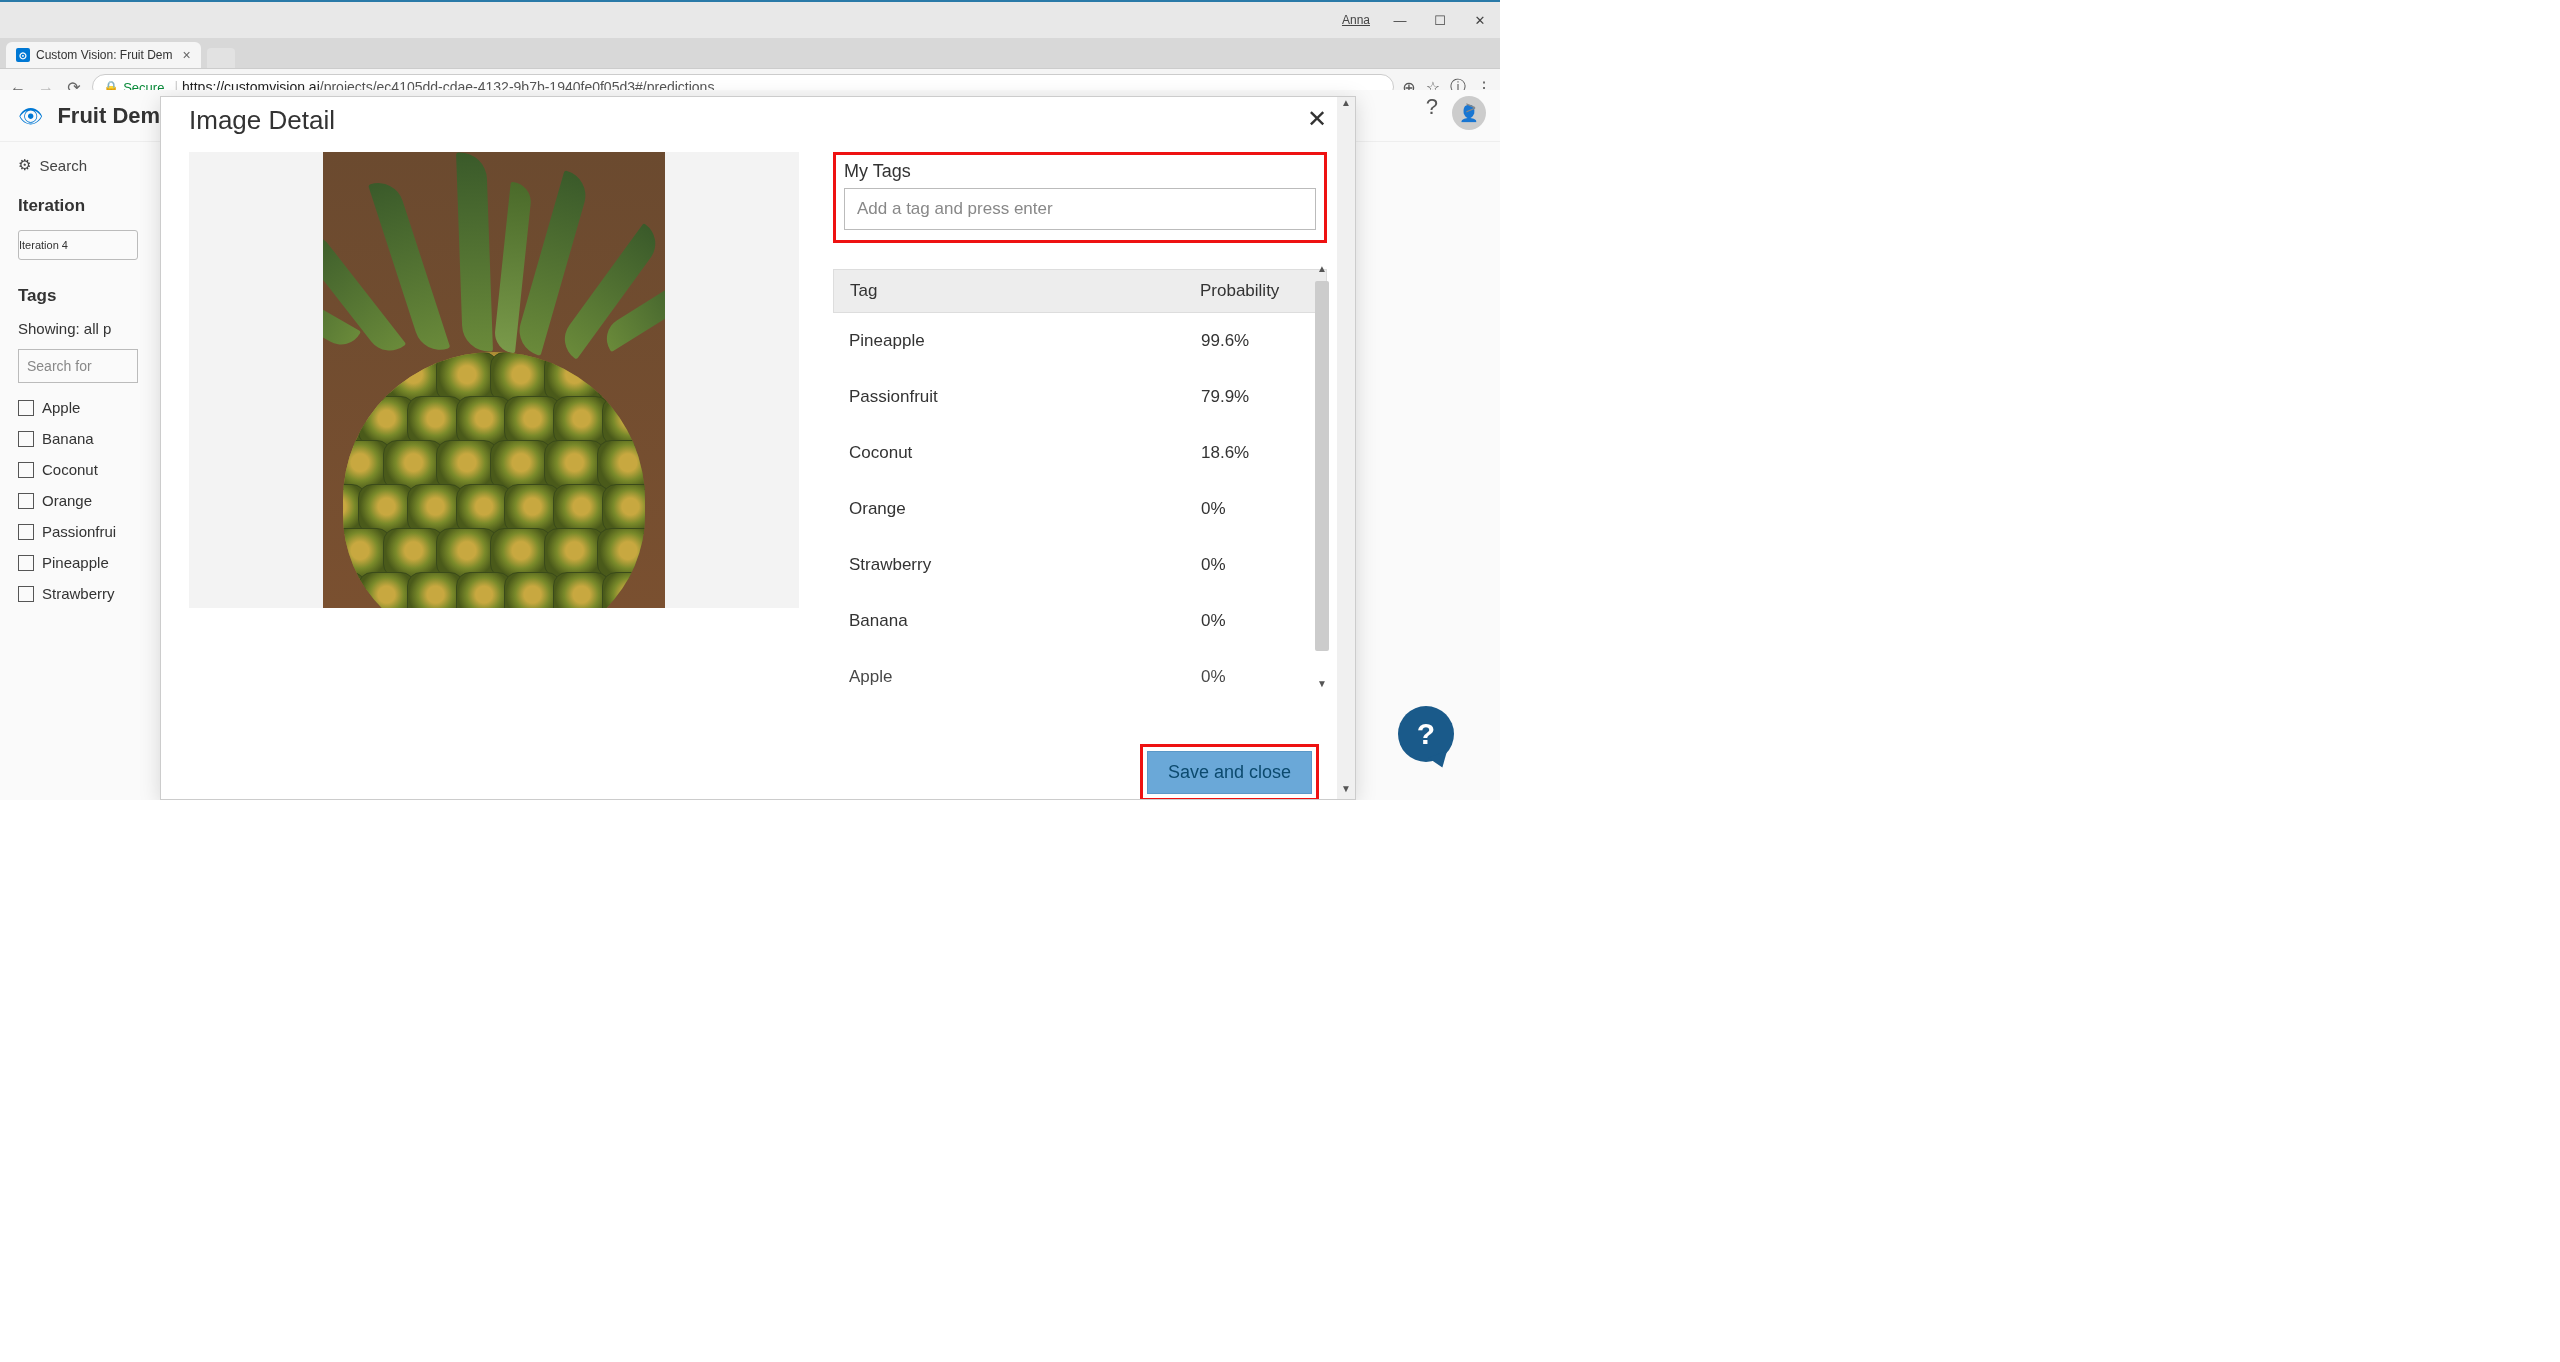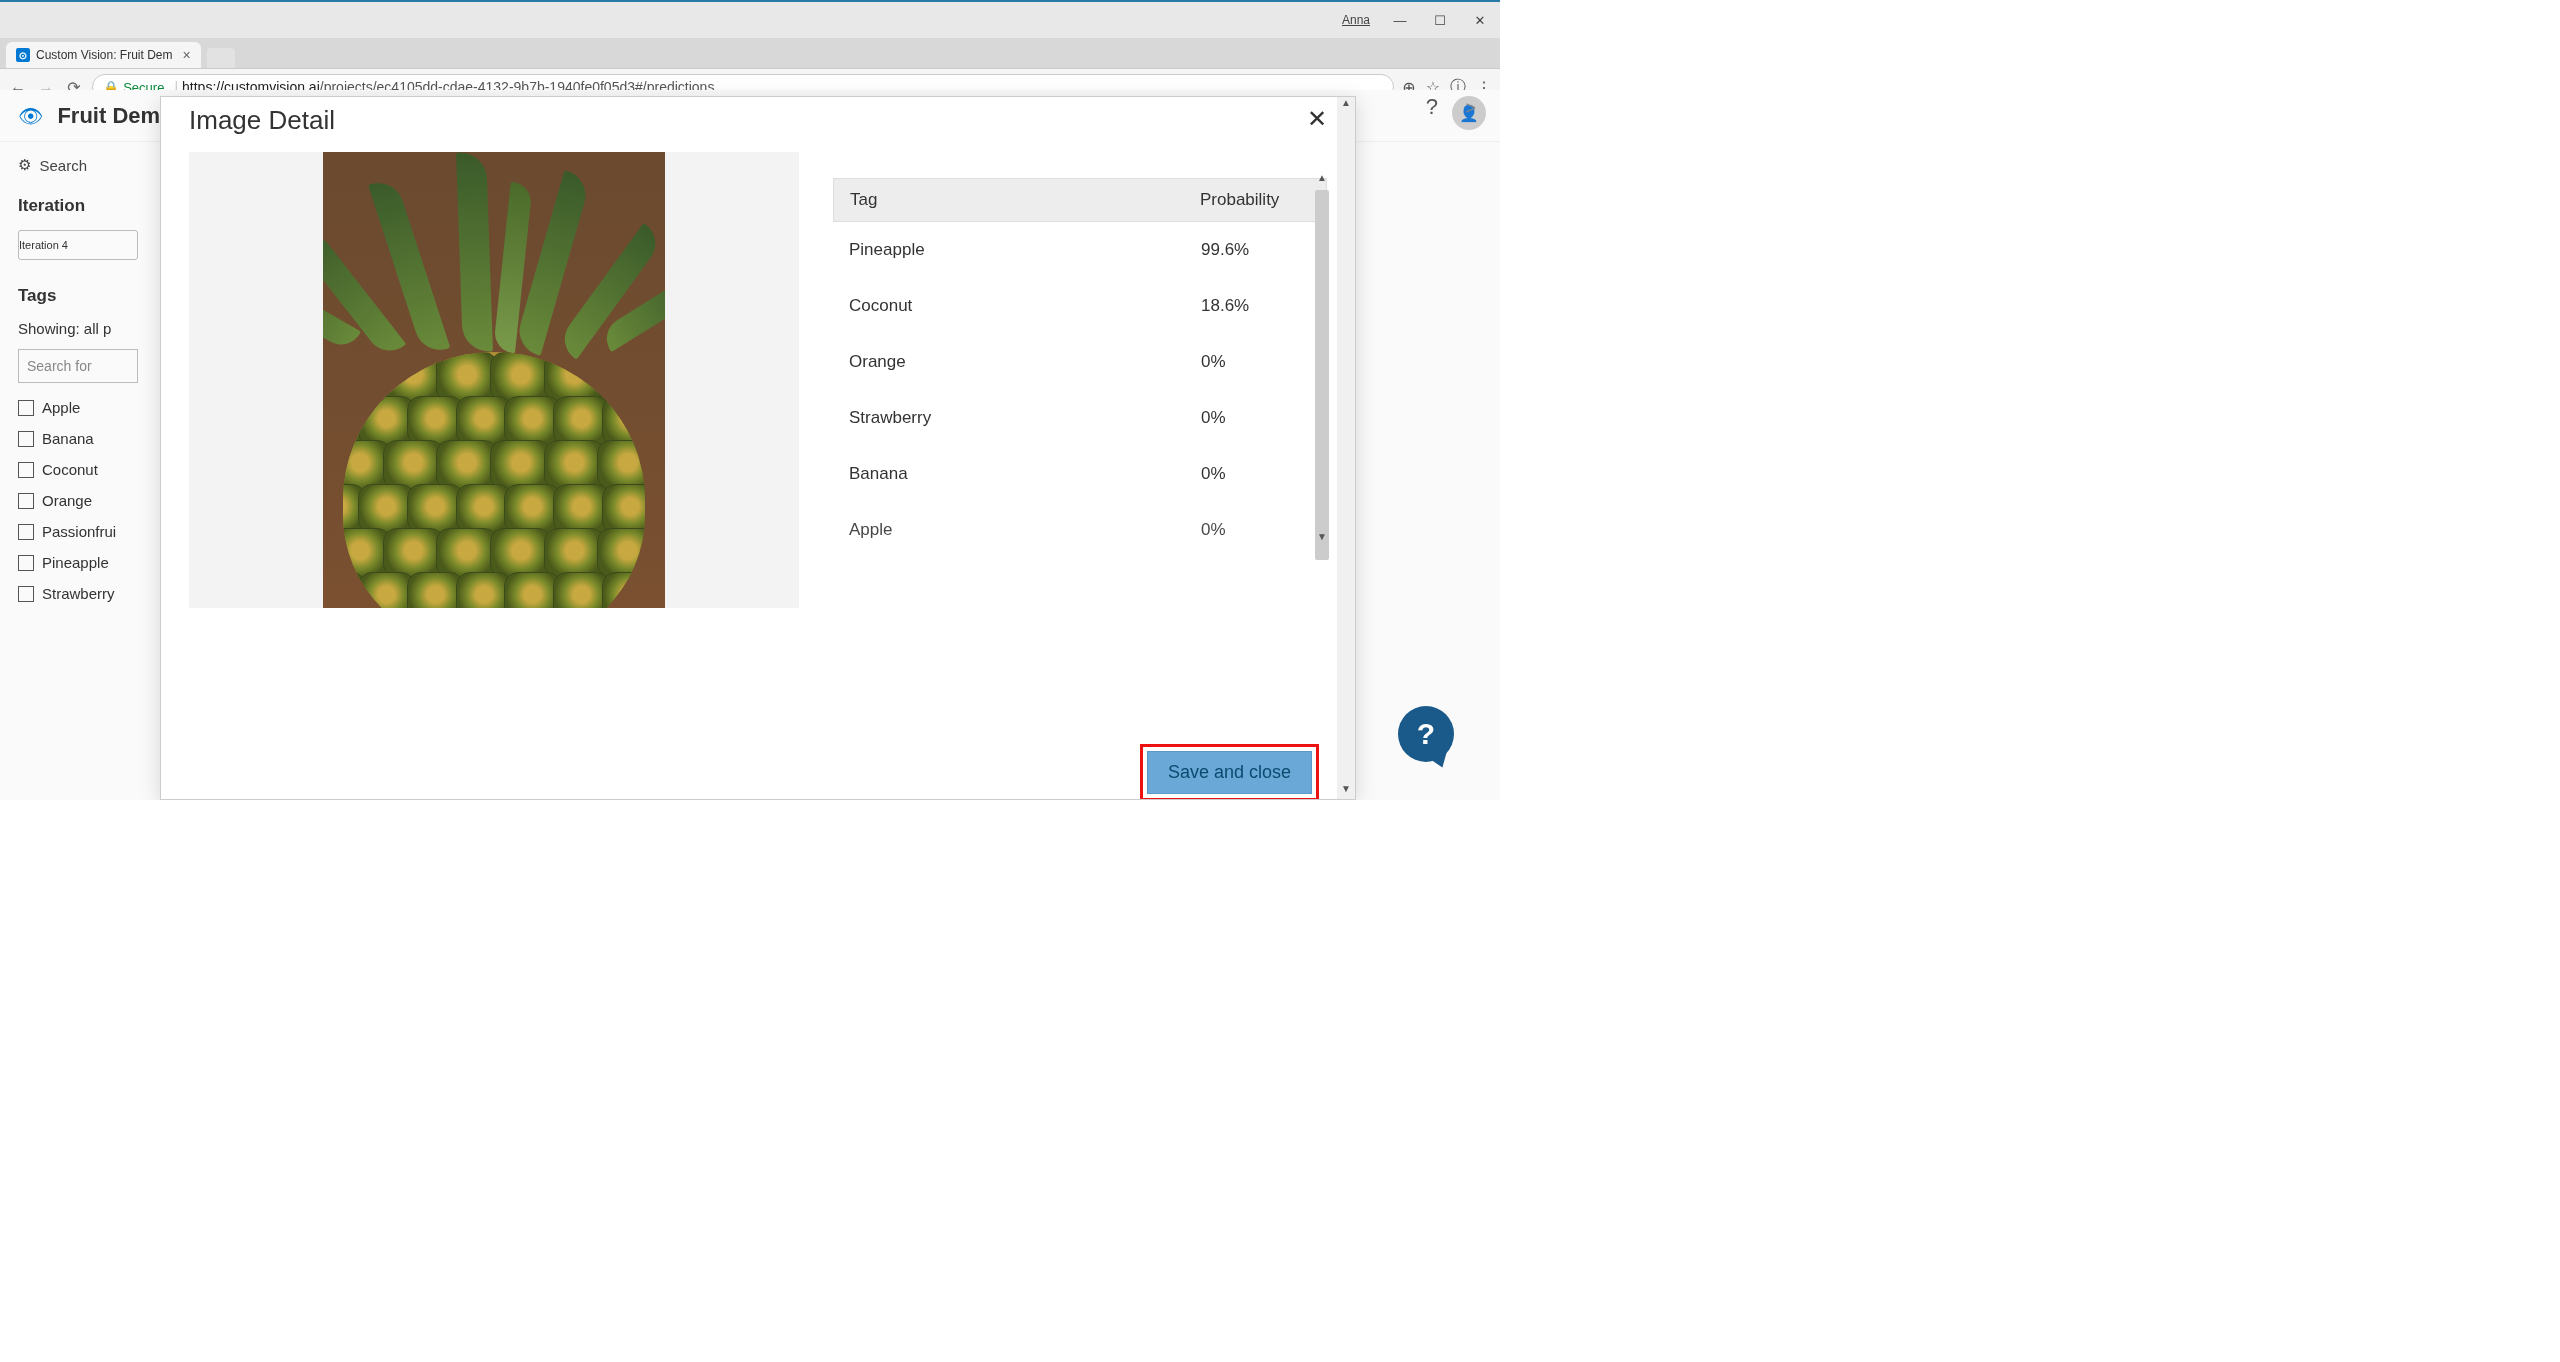--- a/index.html
+++ b/index.html
@@ -247,37 +247,45 @@
               <div class="scale"></div>
               <div class="scale"></div>
               <div class="scale"></div>
               <div class="scale"></div>
             </div>
         </div>
       </div>
     </div>
 
     <div class="right-panel">
+      <div class="mytags-box">
+        <div class="mytags-label">My Tags</div>
+        <input class="tag-input" placeholder="Add a tag and press enter" style="">
+      </div>
 
       <div class="pred-wrap">
         <div class="pred-scroll">
           <div class="arrow">▲</div>
           <div class="thumb"></div>
           <div class="arrow" style="position:absolute;bottom:0;left:0;right:0;">▼</div>
         </div>
         <div class="pred-header">
           <div class="col-tag">Tag</div>
           <div class="col-prob">Probability</div>
         </div>
         <div id="predrows">
             <div class="pred-row">
               <div class="col-tag">Pineapple</div>
               <div class="col-prob">99.6%</div>
             </div>
             <div class="pred-row">
+              <div class="col-tag">Passionfruit</div>
+              <div class="col-prob">79.9%</div>
+            </div>
+            <div class="pred-row">
               <div class="col-tag">Coconut</div>
               <div class="col-prob">18.6%</div>
             </div>
             <div class="pred-row">
               <div class="col-tag">Orange</div>
               <div class="col-prob">0%</div>
             </div>
             <div class="pred-row">
               <div class="col-tag">Strawberry</div>
               <div class="col-prob">0%</div>

